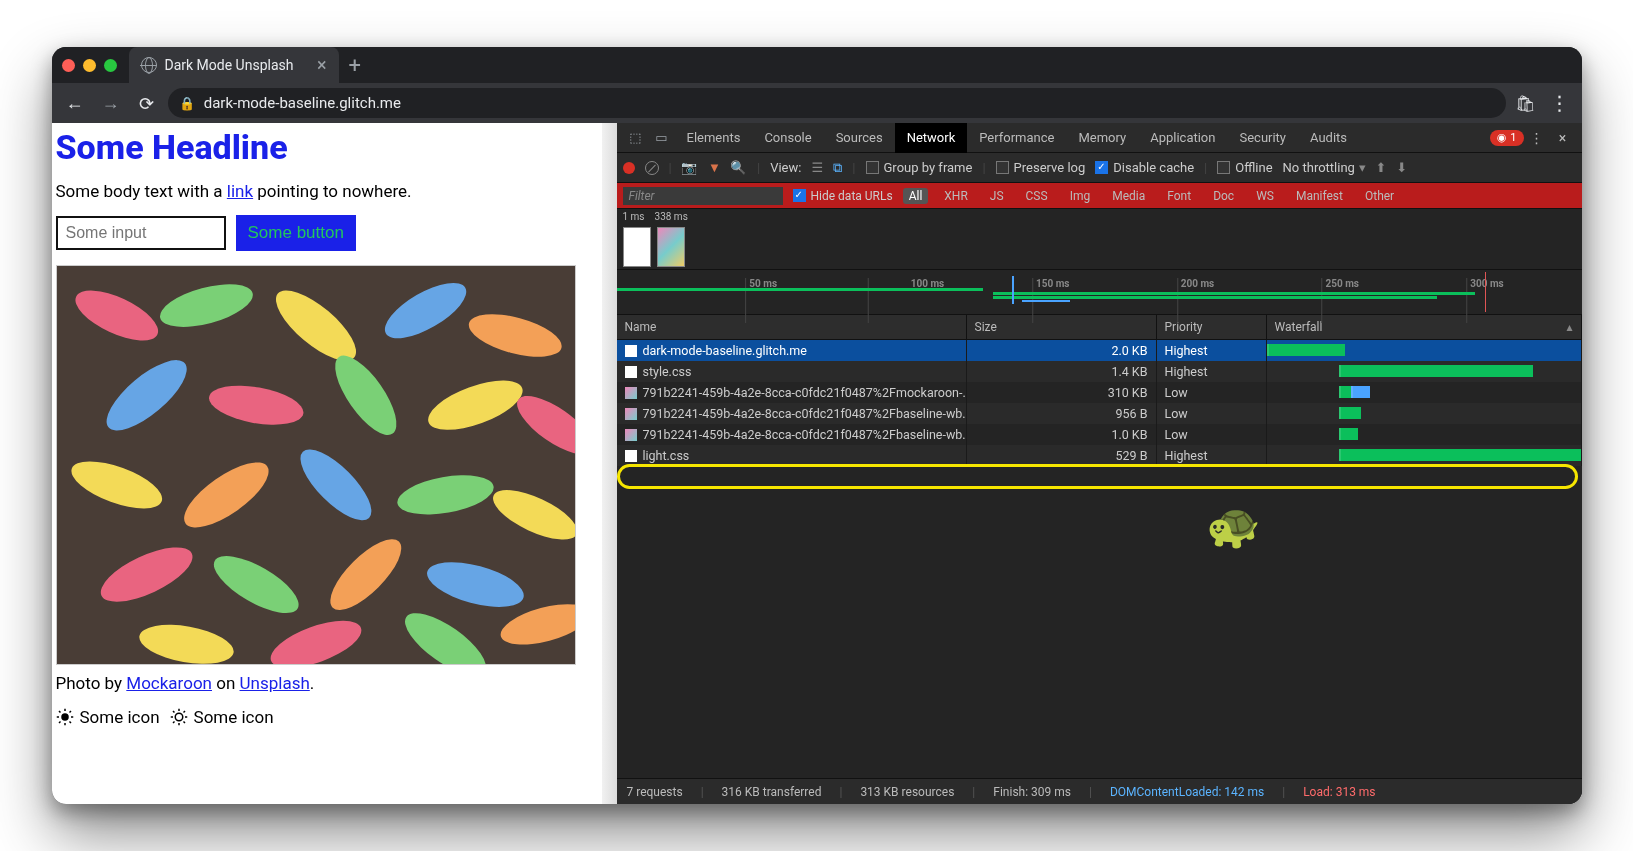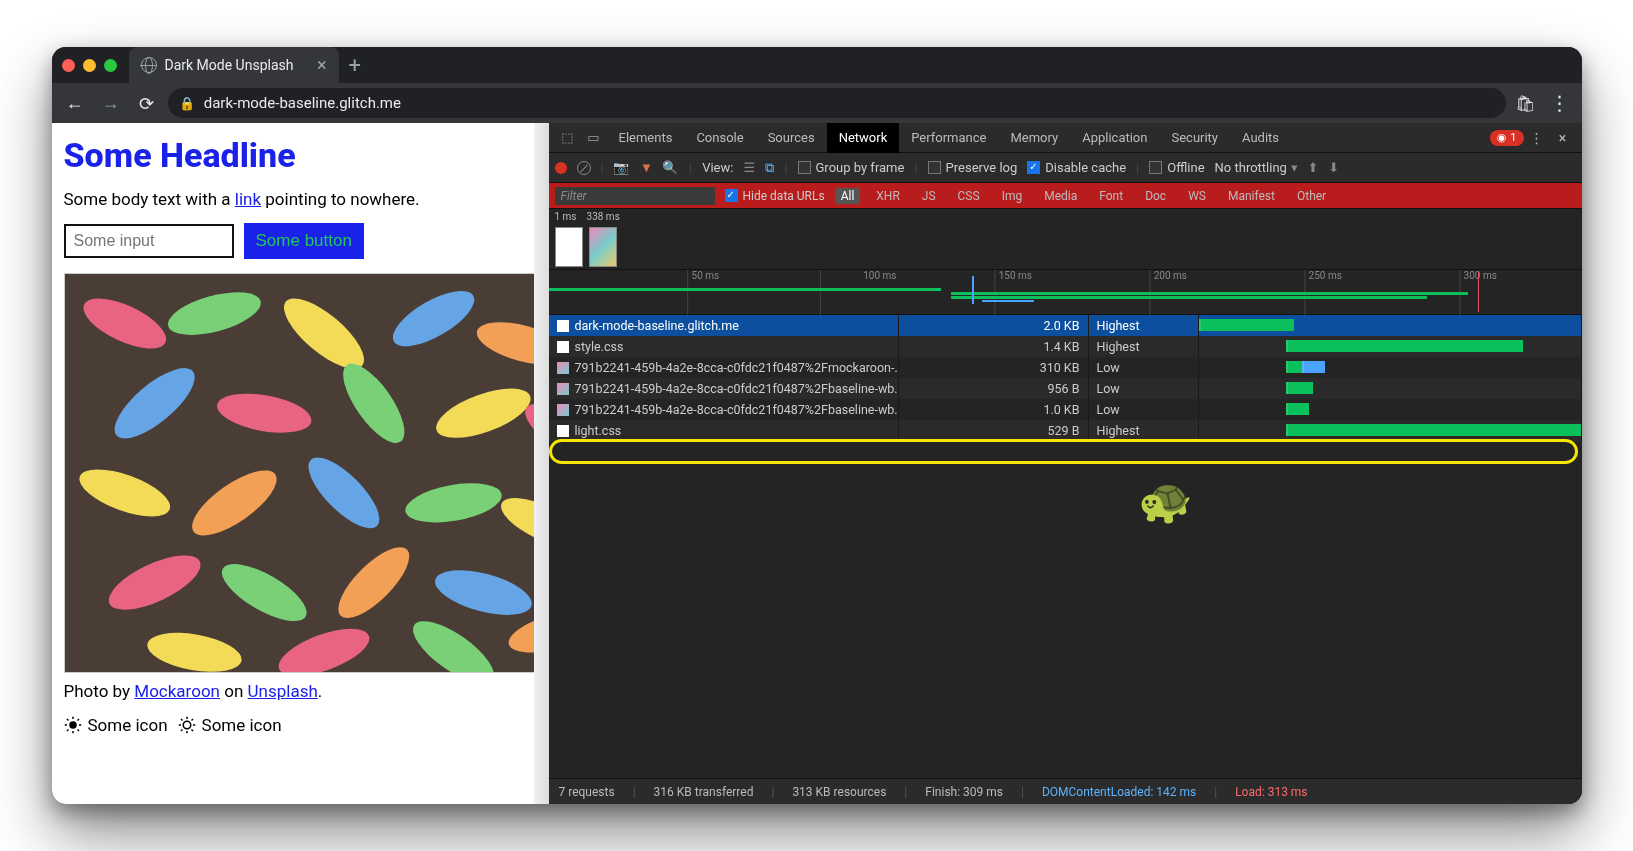--- a/index.html
+++ b/index.html
@@ -20,21 +20,21 @@
   
   .urlbar{height:40px;background:#35363a;display:flex;align-items:center;padding:0 8px;gap:6px;color:#e8eaed;}
   .navbtn{width:30px;height:30px;display:flex;align-items:center;justify-content:center;border-radius:50%;color:#9aa0a6;font-size:18px;}
   .navbtn.enabled{color:#e8eaed;}
   .addr{flex:1;height:30px;background:#202124;border-radius:16px;display:flex;align-items:center;padding:0 12px;gap:8px;font-size:15px;color:#e8eaed;}
   .lock{font-size:13px;color:#9aa0a6;}
   .ext{width:28px;height:28px;display:flex;align-items:center;justify-content:center;color:#e8eaed;}
   .kebab{color:#e8eaed;font-size:20px;display:flex;align-items:center;justify-content:center;width:28px;}
   
   .bodyrow{flex:1;display:flex;min-height:0;}
-  .page{width:497px;background:#fff;padding:12px;overflow:auto;position:relative;}
+  .page{width:565px;background:#fff;padding:4px;overflow:auto;position:relative;}
   .page::after{content:"";position:absolute;right:0;top:0;bottom:0;width:15px;background:linear-gradient(to left,#dcdcdc,#f1f1f1);}
   .page h1{color:#1a21e8;font-weight:800;font-size:34px;margin-bottom:14px;}
   .page p{font-size:17px;color:#000;margin-bottom:14px;}
   .page a{color:#1a21e8;text-decoration:underline;}
   .inrow{display:flex;gap:10px;margin-bottom:14px;align-items:center;}
   .page input[type=text]{border:2px solid #111;padding:6px 8px;width:170px;font-size:16px;}
   .page button{background:#1a21e8;color:#22c55e;border:none;padding:8px 12px;font-size:17px;}
   .candy{width:520px;height:400px;border:1px solid #ccc;position:relative;overflow:hidden;background:#222;}
   .candy svg{width:100%;height:100%;display:block;}
   .caption{font-size:17px;margin-top:8px;}
@@ -69,21 +69,21 @@
   .filterbox{background:#3a3a3a;color:#888;padding:2px 6px;width:160px;font-style:italic;}
   .pill{padding:1px 6px;border-radius:0;color:#bbb;}
   .pill.active{background:#555;color:#fff;border-radius:3px;}
   
   .overview{height:106px;background:#242424;border-bottom:1px solid #111;position:relative;}
   .ov-top{height:14px;font-size:10px;color:#bbb;padding:0 6px;display:flex;gap:10px;align-items:center;}
   .thumbs{display:flex;gap:6px;padding:4px 6px;}
   .thumb{width:28px;height:40px;background:#fff;border:1px solid #888;}
   .thumb.img{background:linear-gradient(135deg,#e8b,#7cc 50%,#ec6);}
   .timeline{position:absolute;left:0;right:0;bottom:0;height:45px;border-top:1px solid #111;}
-  .timeline .ticks{position:absolute;left:0;right:0;top:0;height:14px;}
+  .timeline .ticks{position:absolute;left:0;right:0;top:8px;height:14px;font-weight:bold;}
   .tick{position:absolute;top:0;font-size:10px;color:#888;transform:translateX(-50%);border-left:1px solid #444;height:45px;padding-left:3px;}
   .tl-bars{position:absolute;left:0;right:0;top:16px;bottom:2px;}
   .tl-seg{position:absolute;height:3px;background:#0bbf5b;}
   .tl-seg.blue{background:#4aa3ff;height:2px;}
   .tl-seg.red{background:#e05555;width:1px;height:40px;top:-14px;}
   
   .nettable{flex:1;display:flex;flex-direction:column;min-height:0;}
   .nethdr{display:grid;grid-template-columns:350px 190px 110px 1fr;background:#2d2d2d;border-bottom:1px solid #111;}
   .nethdr .cell{padding:5px 8px;color:#bbb;border-right:1px solid #111;font-size:12px;display:flex;align-items:center;gap:6px;}
   .nethdr .cell.last{justify-content:flex-start;}
@@ -321,20 +321,29 @@
             <div class="tl-seg" style="left:39%;width:50%;top:6px"></div>
             <div class="tl-seg" style="left:39%;width:46%;top:10px"></div>
             <div class="tl-seg blue" style="left:42%;width:5%;top:14px"></div>
             <div class="tl-seg red" style="left:90%"></div>
             <div class="tl-seg" style="left:41%;width:2px;height:28px;top:-10px;background:#4aa3ff"></div>
           </div>
         </div>
       </div>
 
       <div class="nettable">
+        <div class="nethdr">
+          <div class="cell">Name</div>
+          <div class="cell">Size</div>
+          <div class="cell">Priority</div>
+          <div class="cell last">
+                <span>Waterfall</span>
+                <span class="sorticon">▴</span>
+              </div>
+        </div>
         <div class="netbody" id="netbody">
 
           <div class="row sel">
                 <div class="c">
                   <span class="fileico css"></span>
                   <span>dark-mode-baseline.glitch.me</span>
                 </div>
                 <div class="c size">2.0 KB</div>
                 <div class="c">Highest</div>
                 <div class="c wf">

